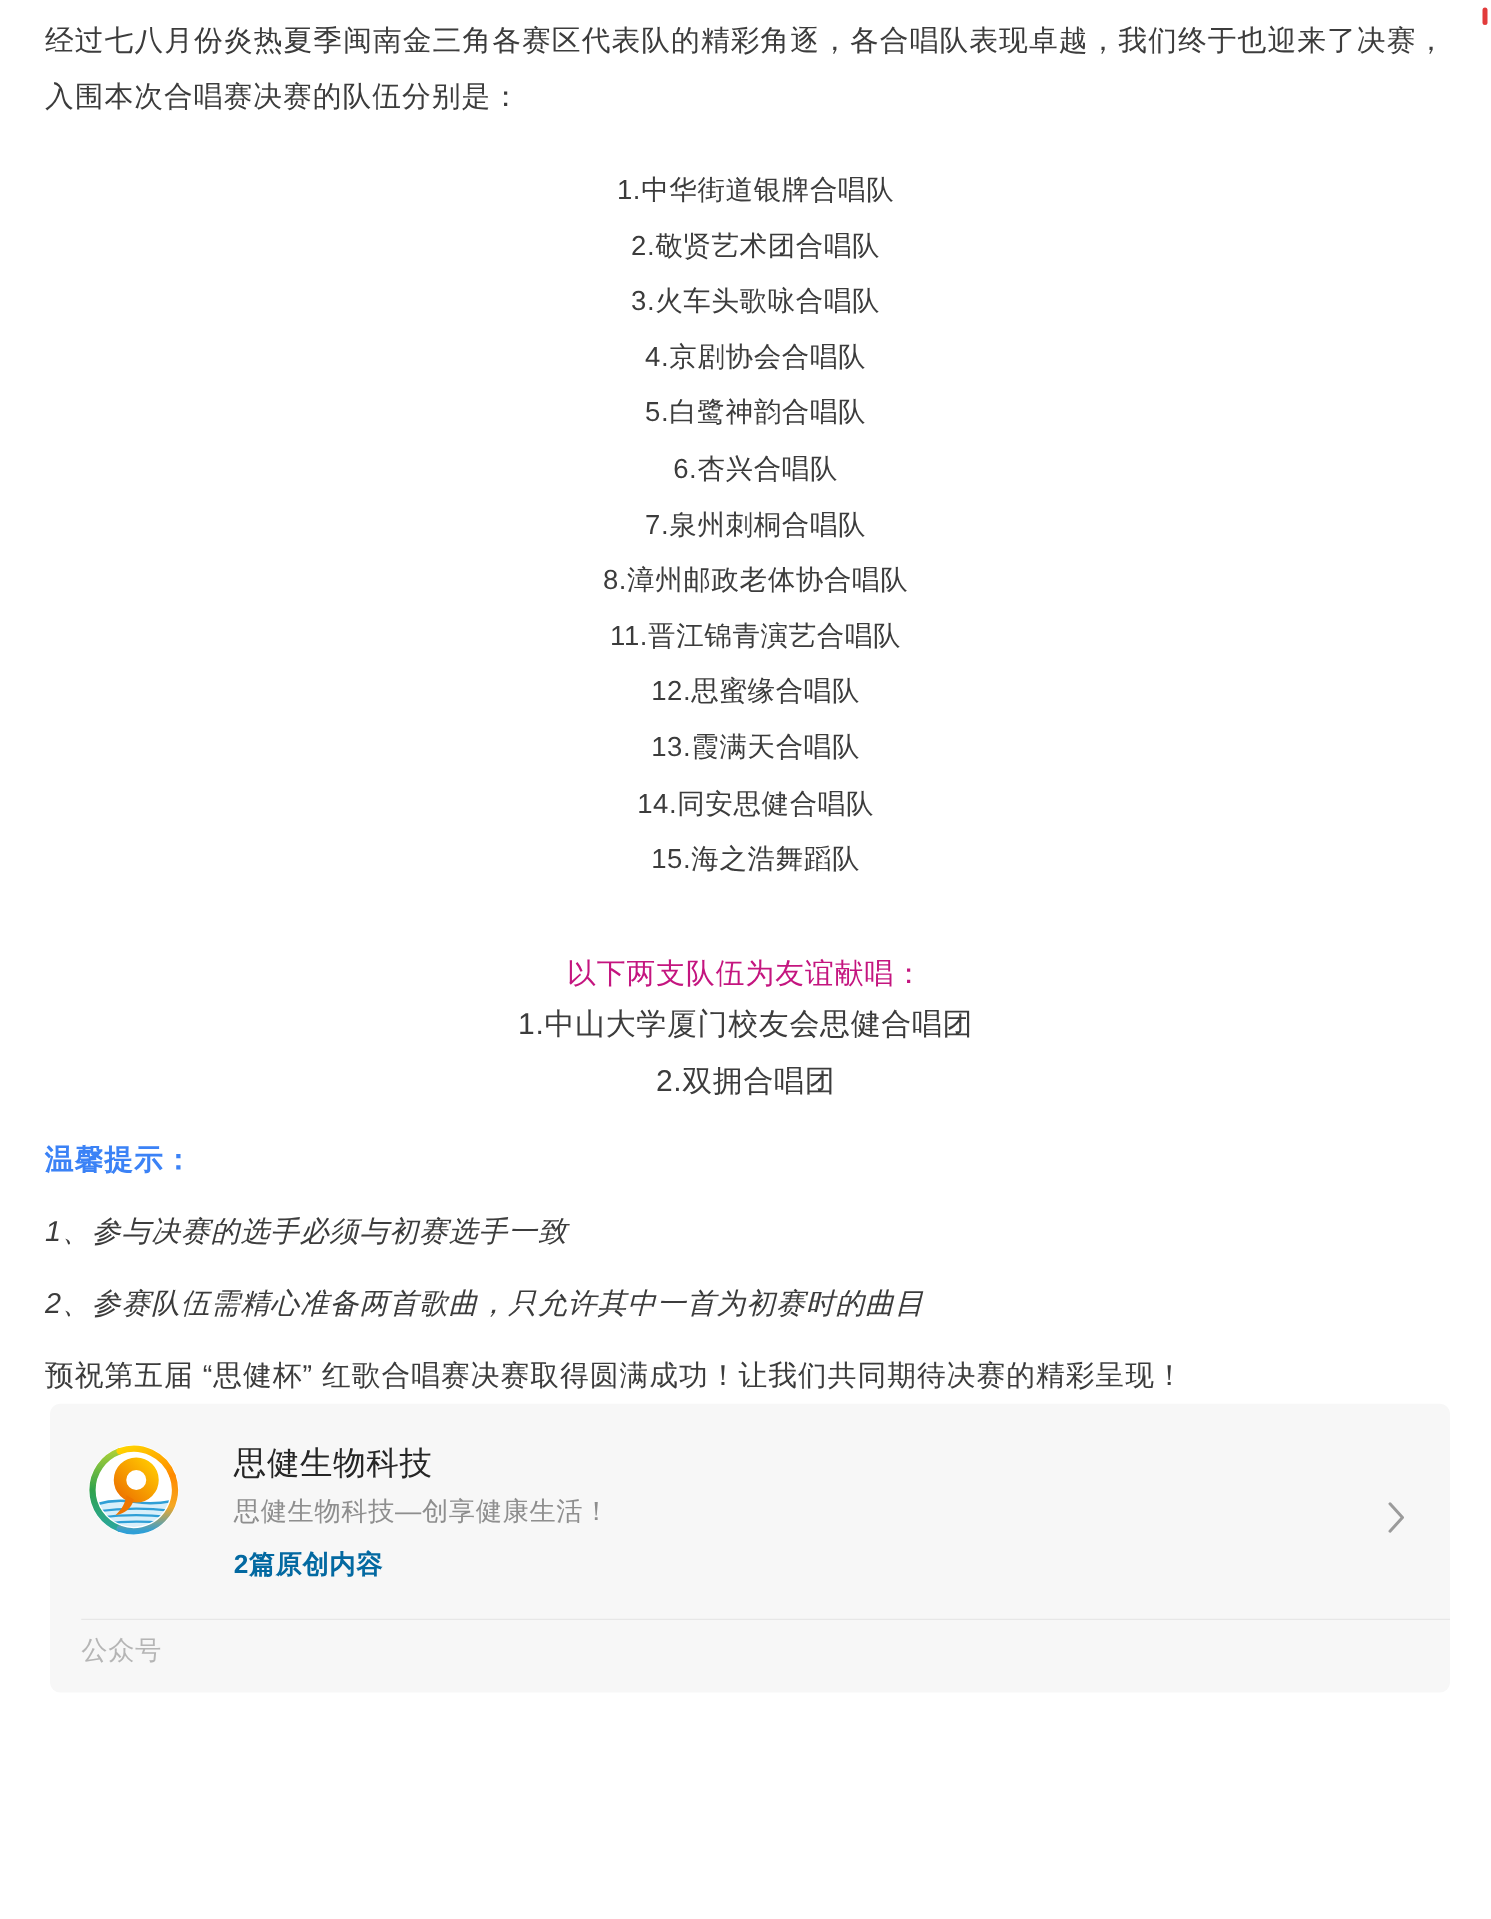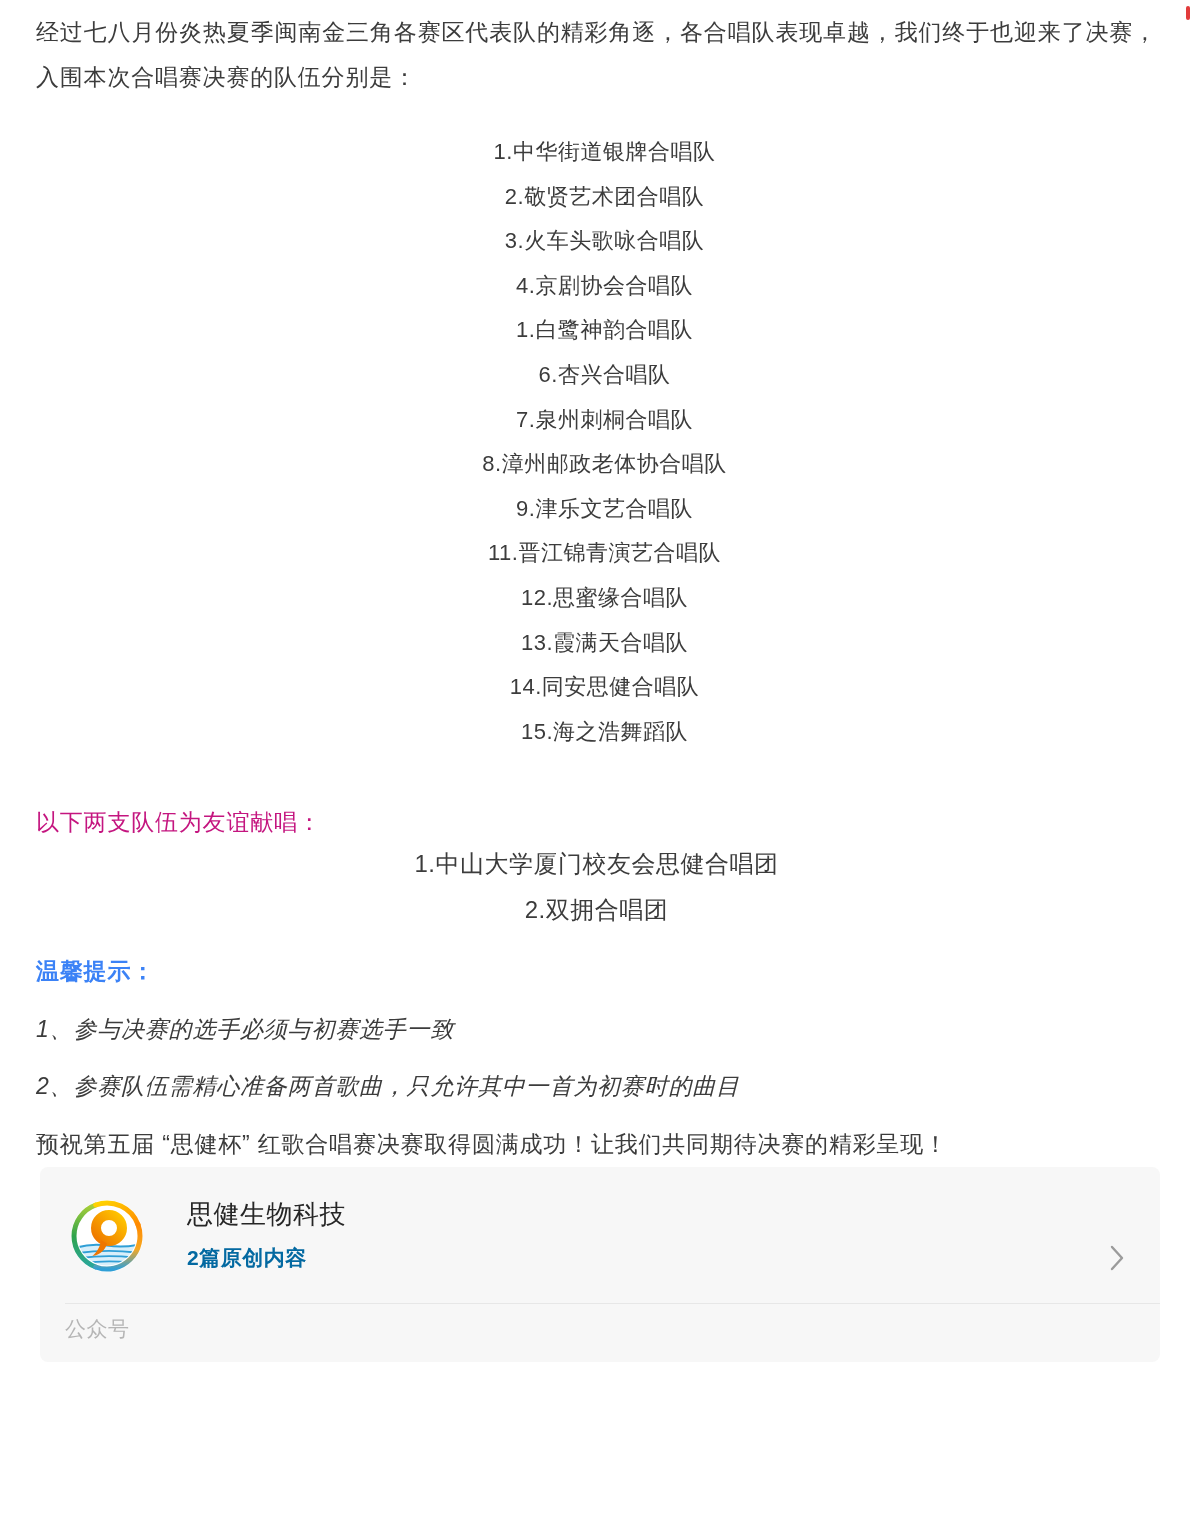--- a/index.html
+++ b/index.html
@@ -28,20 +28,21 @@
     line-height: 44.6px;
     color: #3c3c3c;
     letter-spacing: 0.5px;
   }
   .pink-note {
     margin: 52px 36px 0 36px;
     font-size: 23px;
     line-height: 32px;
     color: #c4157f;
     letter-spacing: 0.8px;
+    text-align: center;
   }
   .friendship-list { margin-top: 3px; }
   .friendship-line {
     text-align: center;
     font-size: 24px;
     line-height: 46px;
     color: #3c3c3c;
     letter-spacing: 0.5px;
   }
   .tips-title {
@@ -136,25 +137,24 @@
 </head>
 <body>
 
 <p class="intro">经过七八月份炎热夏季闽南金三角各赛区代表队的精彩角逐，各合唱队表现卓越，我们终于也迎来了决赛，入围本次合唱赛决赛的队伍分别是：</p>
 
 <div class="team-list">
   <div class="team-line">1.中华街道银牌合唱队</div>
   <div class="team-line">2.敬贤艺术团合唱队</div>
   <div class="team-line">3.火车头歌咏合唱队</div>
   <div class="team-line">4.京剧协会合唱队</div>
-  <div class="team-line">1.白鹭神韵合唱队</div>
+  <div class="team-line">5.白鹭神韵合唱队</div>
   <div class="team-line">6.杏兴合唱队</div>
   <div class="team-line">7.泉州刺桐合唱队</div>
   <div class="team-line">8.漳州邮政老体协合唱队</div>
-  <div class="team-line">9.津乐文艺合唱队</div>
   <div class="team-line">11.晋江锦青演艺合唱队</div>
   <div class="team-line">12.思蜜缘合唱队</div>
   <div class="team-line">13.霞满天合唱队</div>
   <div class="team-line">14.同安思健合唱队</div>
   <div class="team-line">15.海之浩舞蹈队</div>
 </div>
 
 <p class="pink-note">以下两支队伍为友谊献唱：</p>
 
 <div class="friendship-list">
@@ -202,20 +202,21 @@
         <path d="M5 49 Q21 44 37 46.5 Q53 49 69 45.5" fill="none" stroke="#2f9fd6" stroke-width="2"></path>
         <path d="M8 54 Q37 50 66 53.5" fill="none" stroke="#2f9fd6" stroke-width="1.8"></path>
         <path d="M10 59 Q37 55.5 64 58.5" fill="none" stroke="#2f9fd6" stroke-width="1.8"></path>
         <path d="M13 64 Q37 61 61 63.5" fill="none" stroke="#2f9fd6" stroke-width="1.8"></path>
       </g>
       <circle cx="39" cy="29" r="13" fill="none" stroke="url(#nineGrad)" stroke-width="10"></circle>
       <path d="M31 41 C 30.5 47 27.5 52.5 22.5 57 C 30 56 35.5 51 37 44.5 Z" fill="#ee7600"></path>
     </svg>
     <div class="card-info">
       <div class="card-name">思健生物科技</div>
+      <div class="card-desc">思健生物科技—创享健康生活！</div>
       <div class="card-count">2篇原创内容</div>
     </div>
   </div>
   <svg class="card-chevron" viewBox="0 0 14 26" aria-hidden="true">
     <path d="M2 2 L12 13 L2 24" fill="none" stroke="#9b9b9b" stroke-width="2.4" stroke-linecap="round" stroke-linejoin="round"></path>
   </svg>
   <div class="card-divider"></div>
   <div class="card-footer">公众号</div>
 </div>
 

